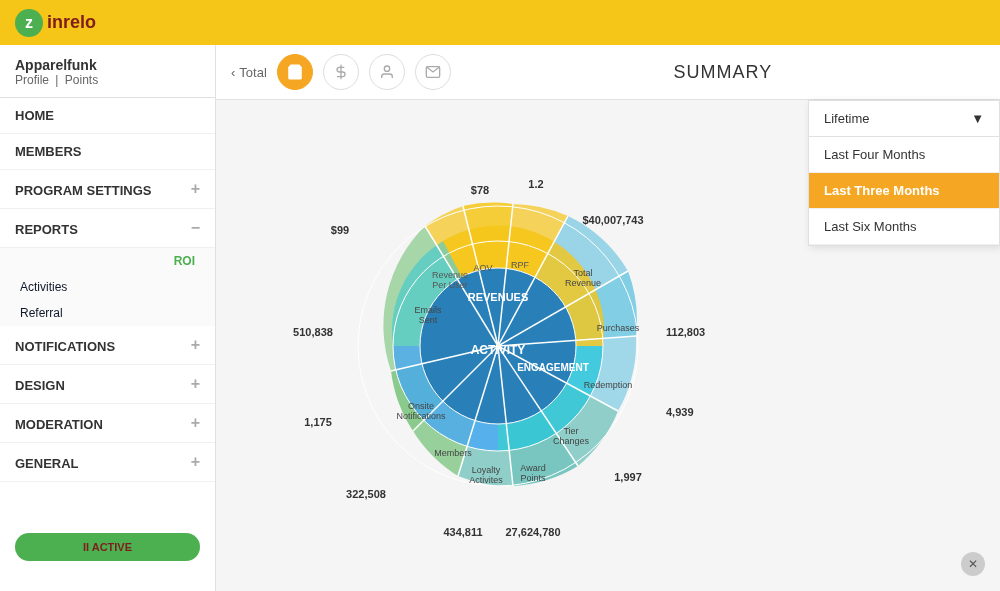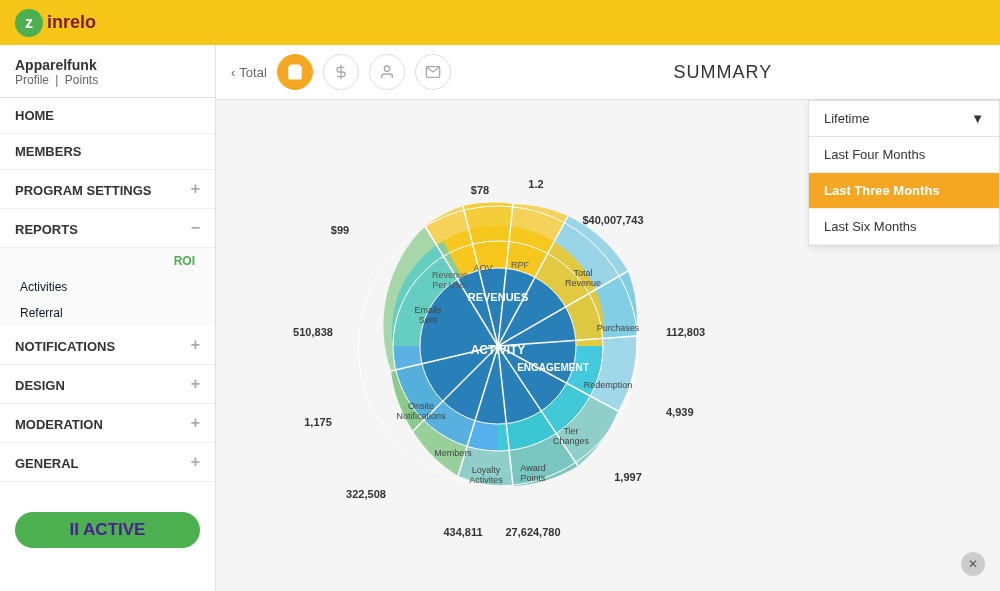--- a/index.html
+++ b/index.html
@@ -68,27 +68,27 @@
     .nav-sub-item {
       padding: 6px 20px;
       font-size: 12px;
       color: #0f172a;
       cursor: pointer;
       background: #fafafa;
     }
     .nav-sub-item.active { color: #4caf50; font-weight: bold; text-align: right; }
 
     .active-button {
-      margin: auto 15px 23px;
+      margin: auto 15px 10px;
       background: #4caf50;
-      color: #4c1d95;
+      color: #7f1d1d;
       border: none;
       border-radius: 20px;
       padding: 8px 15px;
-      font-size: 17px;
+      font-size: 11px;
       font-weight: bold;
       cursor: pointer;
       display: flex;
       align-items: center;
       gap: 8px;
       width: calc(100% - 30px);
       justify-content: center;
     }
 
     

